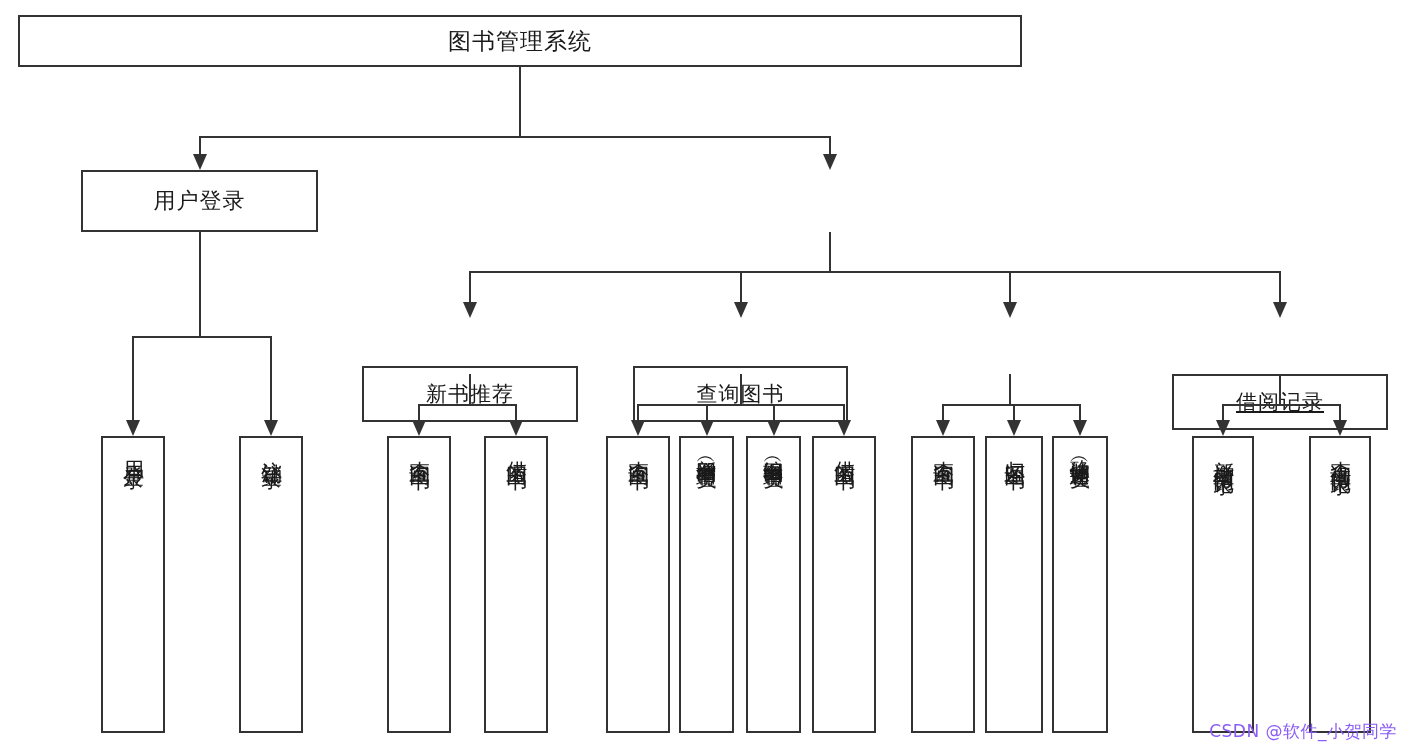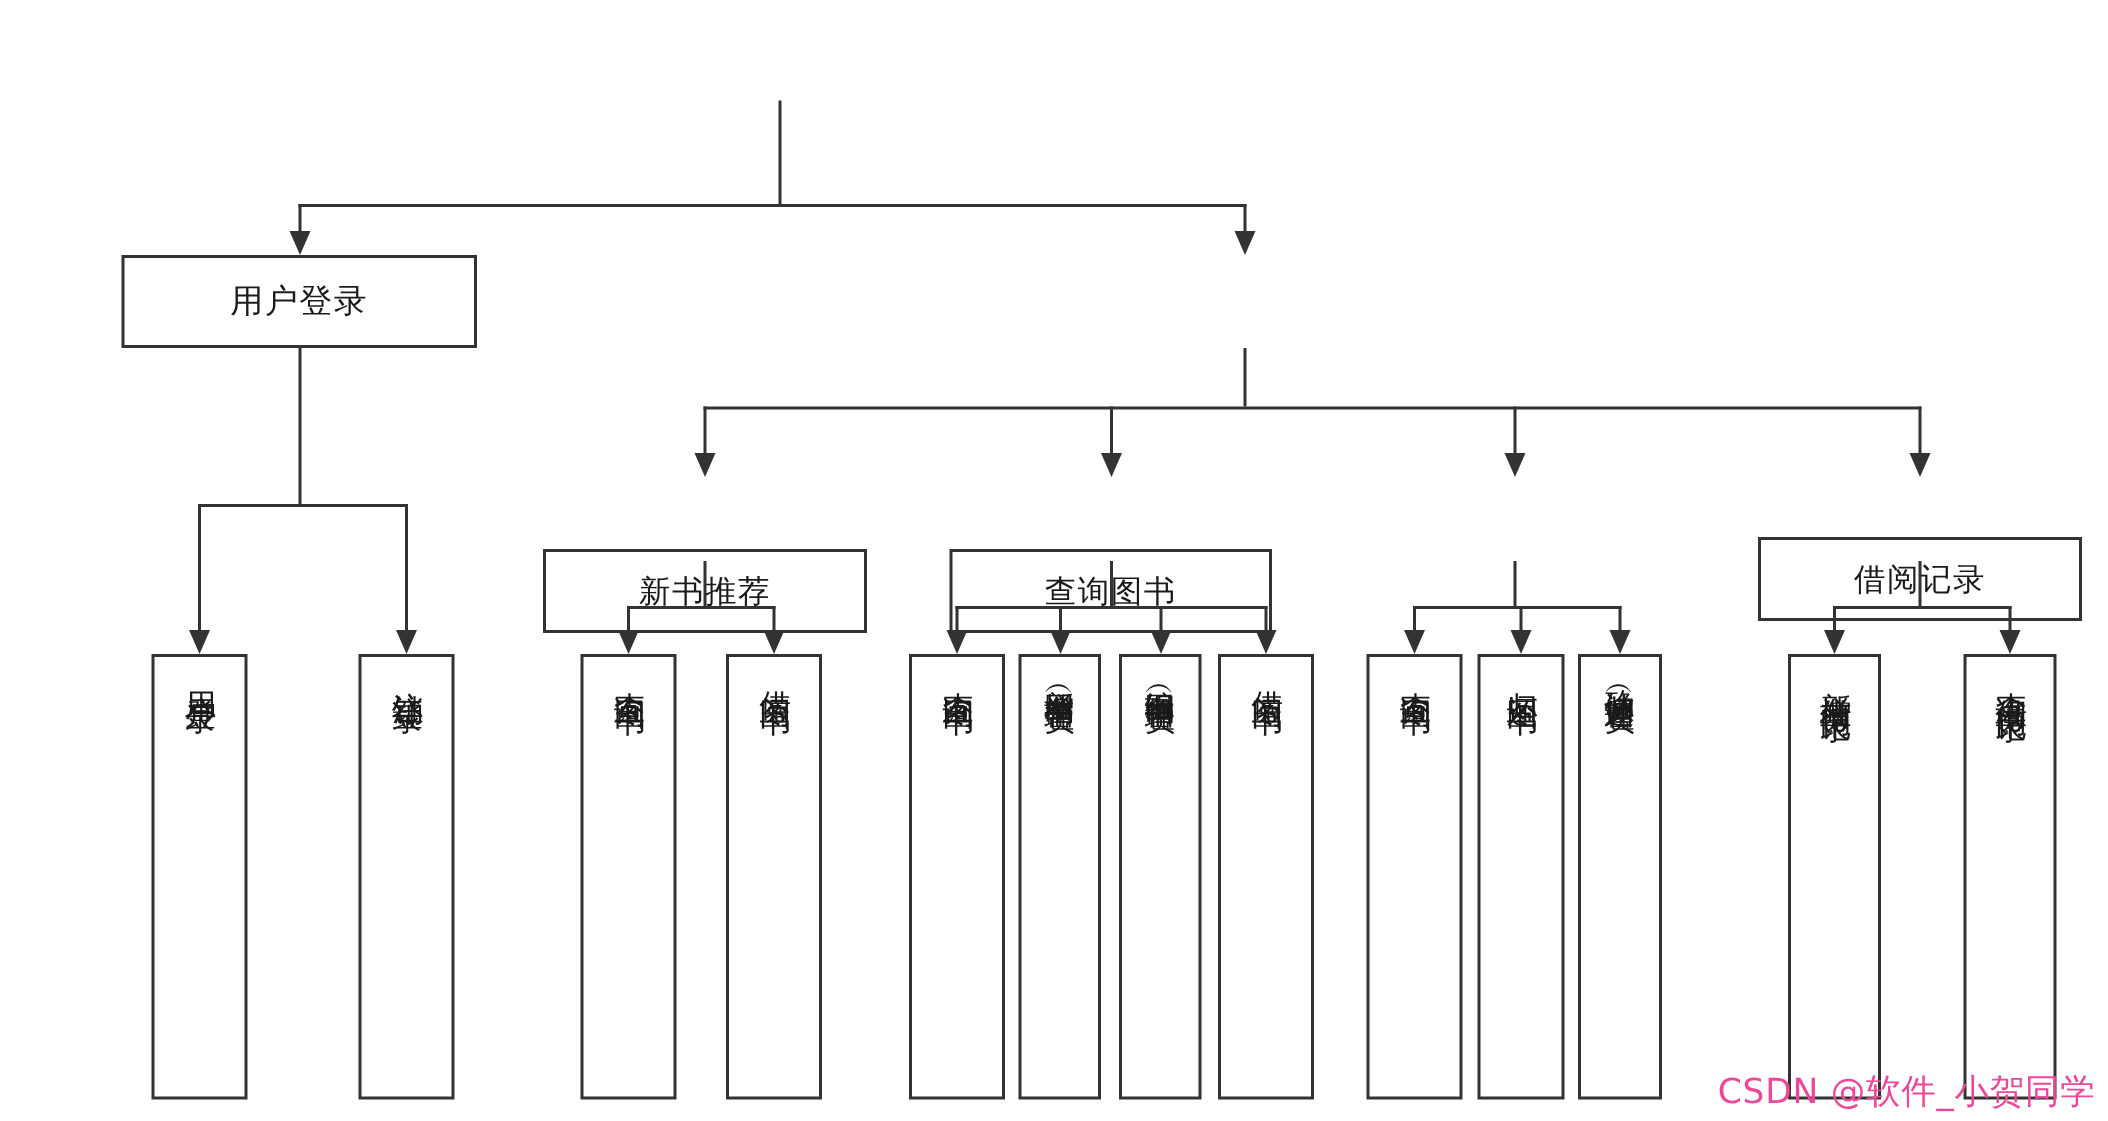--- a/index.html
+++ b/index.html
@@ -69,32 +69,35 @@
     width: 0;
     height: 0;
     border-left: 7px solid transparent;
     border-right: 7px solid transparent;
     border-top: 16px solid #333333;
   }
   .watermark {
     position: absolute;
     right: 8px;
     bottom: 4px;
-    font-size: 23px;
-    color: #ec4899;
+    font-size: 17px;
+    color: #8b5cf6;
     letter-spacing: 0.5px;
     white-space: nowrap;
     user-select: none;
   }
 </style>
 </head>
 <body>
 
 <div id="canvas">
 
+  <div class="node level0" id="node-root" style="left: 18px; top: 15px; width: 1004px; height: 52px;">
+    <span>图书管理系统</span>
+  </div>
 
   <div class="edge v" id="e-root-stem" style="left: 519px; top: 67px; width: 2px; height: 69px;"></div>
   <div class="edge h" id="e-root-bar" style="left: 198.5px; top: 136px; width: 632px; height: 2px;"></div>
   <div class="edge v" id="e-root-l-drop" style="left: 198.5px; top: 136px; width: 2px; height: 18px;"></div>
   <div class="edge v" id="e-root-r-drop" style="left: 828.5px; top: 136px; width: 2px; height: 18px;"></div>
   <div class="arrow" id="a-root-l" style="left: 192.5px; top: 154px;"></div>
   <div class="arrow" id="a-root-r" style="left: 822.5px; top: 154px;"></div>
 
   <div class="node level1" id="node-l1-0" style="left: 81px; top: 170px; width: 237px; height: 62px;">
     <span>用户登录</span>
@@ -110,21 +113,21 @@
   <div class="arrow" id="a-bm-1" style="left: 733.5px; top: 302px;"></div>
   <div class="arrow" id="a-bm-2" style="left: 1002.5px; top: 302px;"></div>
   <div class="arrow" id="a-bm-3" style="left: 1273px; top: 302px;"></div>
 
   <div class="node level2" id="node-l2-0" style="left: 362px; top: 318px; width: 216px; height: 56px;">
     <span>新书推荐</span>
   </div>
   <div class="node level2" id="node-l2-1" style="left: 633px; top: 318px; width: 215px; height: 56px;">
     <span>查询图书</span>
   </div>
-  <div class="node level2" id="node-l2-3" style="left: 1172px; top: 310px; width: 216px; height: 56px;">
+  <div class="node level2" id="node-l2-3" style="left: 1172px; top: 326px; width: 216px; height: 56px; text-decoration: underline;">
     <span>借阅记录</span>
   </div>
 
   <div id="leaf-layer">
       <div class="edge v" style="left: 198.5px; top: 232px; width: 2px; height: 104px;"></div>
       <div class="edge h" style="left: 132px; top: 336px; width: 140px; height: 2px;"></div>
       <div class="edge v" style="left: 132px; top: 336px; width: 2px; height: 84px;"></div>
       <div class="arrow" style="left: 126px; top: 420px; width: 0px; height: 0px;"></div>
       <div class="edge v" style="left: 270px; top: 336px; width: 2px; height: 84px;"></div>
       <div class="arrow" style="left: 264px; top: 420px; width: 0px; height: 0px;"></div>

